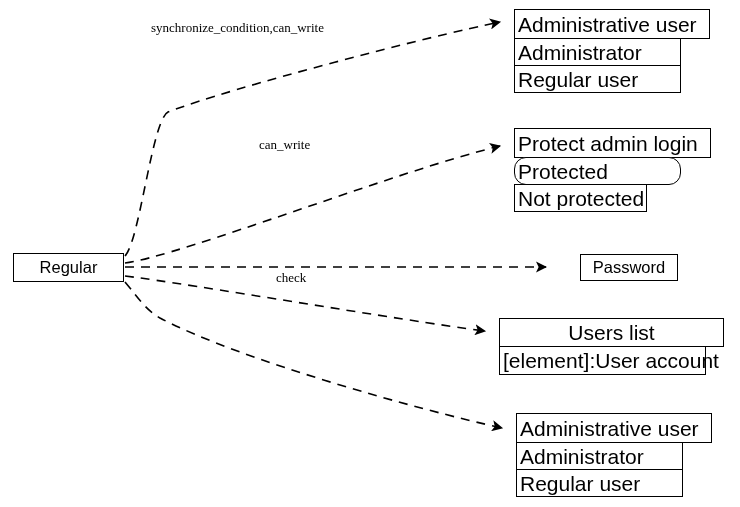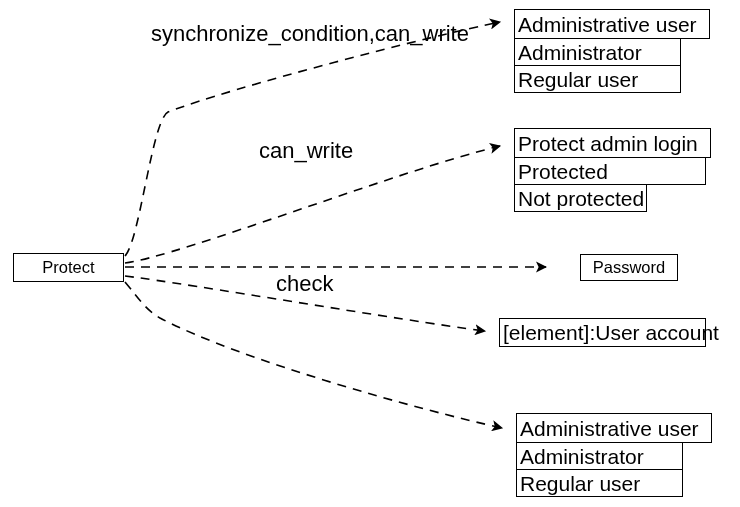--- a/index.html
+++ b/index.html
@@ -50,22 +50,22 @@
     font-family: "Liberation Sans", sans-serif;
     font-size: 16.5px;
     color: #000000;
     display: flex;
     align-items: center;
     justify-content: center;
     white-space: nowrap;
   }
   .edge-label {
     position: absolute;
-    font-family: Liberation Sans, sans-serif;
-    font-size: 22px;
+    font-family: Liberation Serif, serif;
+    font-size: 13px;
     color: #000000;
     white-space: nowrap;
     background: transparent;
     line-height: 1.15;
     text-align: center;
   }
 </style>
 </head>
 <body>
 
@@ -83,40 +83,41 @@
     <path d="M 125,263 C 180,256 400,170 500,146" fill="none" stroke="#000000" stroke-width="1.6" stroke-dasharray="9,7" marker-end="url(#arrow)"></path>
 
     <path d="M 125,267 L 546,267" fill="none" stroke="#000000" stroke-width="1.6" stroke-dasharray="9,7" marker-end="url(#arrow)"></path>
 
     <path d="M 125,276 C 190,284 400,320 485,331" fill="none" stroke="#000000" stroke-width="1.6" stroke-dasharray="9,7" marker-end="url(#arrow)"></path>
 
     <path d="M 125,282 C 140,300 146,310 160,318 C 240,360 420,410 502,428" fill="none" stroke="#000000" stroke-width="1.6" stroke-dasharray="9,7" marker-end="url(#arrow)"></path>
   </svg>
 
   <div class="node" style="left:13px; top:253px;">
-    <div class="simple-node" style="width:111px; height:29px;">Protect</div>
+    <div class="simple-node" style="width:111px; height:29px;">Regular</div>
   </div>
 
   <div class="node row-stack" style="left:514px; top:9px;">
     <div class="node-row row-left" style="width:196px; height:30px;">Administrative user</div>
     <div class="node-row row-left" style="width:167px; height:28px;">Administrator</div>
     <div class="node-row row-left" style="width:167px; height:28px;">Regular user</div>
   </div>
 
   <div class="node row-stack" style="left:514px; top:128px;">
     <div class="node-row row-left" style="width:197px; height:30px;">Protect admin login</div>
-    <div class="node-row row-left" style="width:192px; height:28px;">Protected</div>
+    <div class="node-row row-left" style="width:167px; height:28px;border-radius:12px;">Protected</div>
     <div class="node-row row-left" style="width:133px; height:28px;">Not protected</div>
   </div>
 
   <div class="node" style="left:560px; top:254px;padding-left:20px;">
     <div class="simple-node" style="width:98px; height:27px;">Password</div>
   </div>
 
   <div class="node row-stack" style="left:499px; top:318px;">
+    <div class="node-row row-center" style="width:225px; height:29px;">Users list</div>
     <div class="node-row row-left" style="width:207px; height:29px;">[element]:User account</div>
   </div>
 
   <div class="node row-stack" style="left:516px; top:413px;">
     <div class="node-row row-left" style="width:196px; height:30px;">Administrative user</div>
     <div class="node-row row-left" style="width:167px; height:28px;">Administrator</div>
     <div class="node-row row-left" style="width:167px; height:28px;">Regular user</div>
   </div>
 
   <div class="edge-label" style="left:151px; top:21px;">synchronize_condition,can_write</div>

